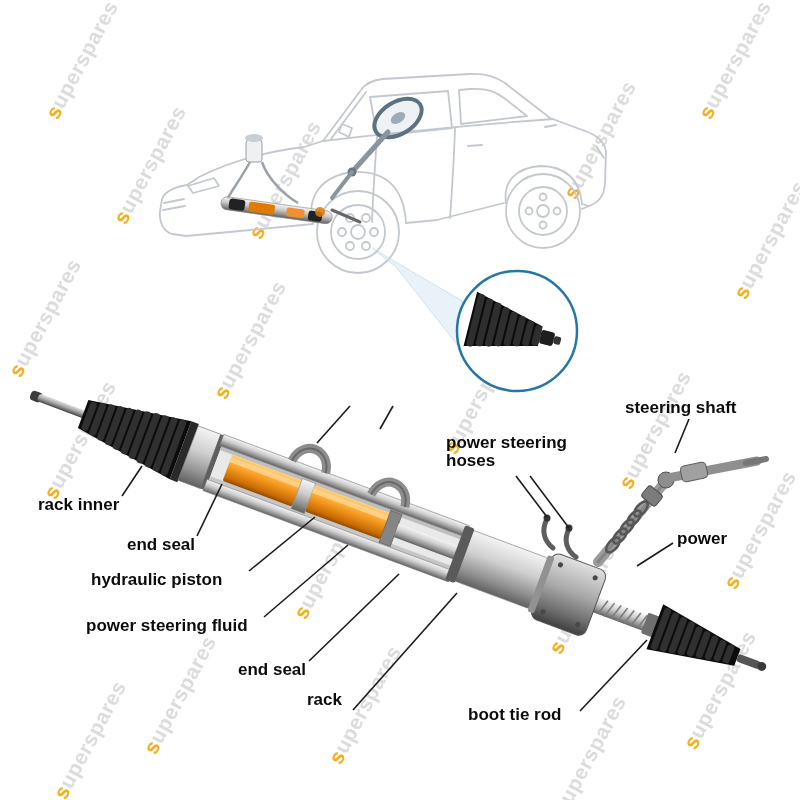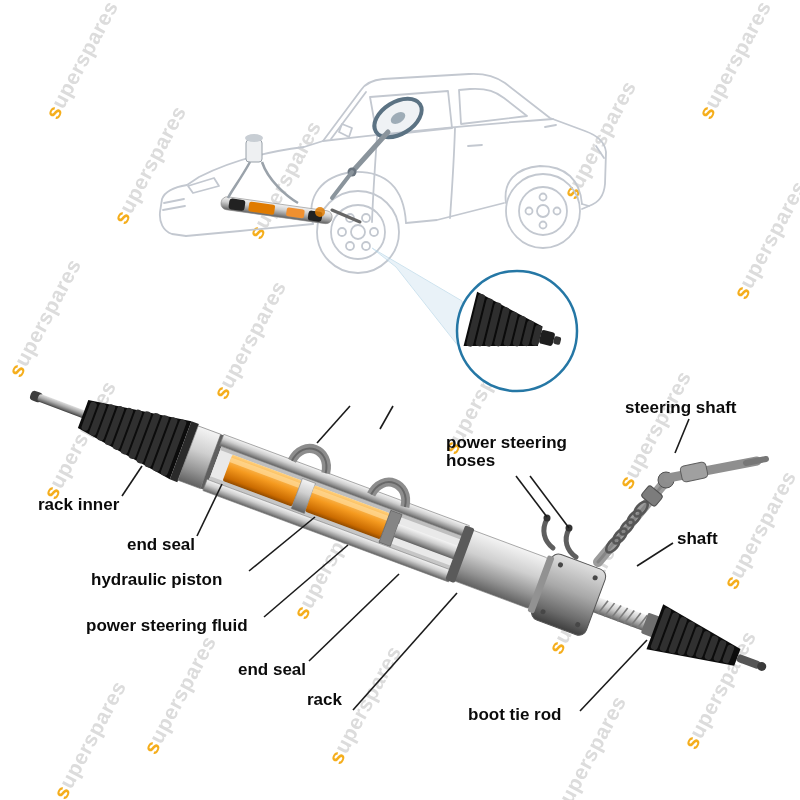--- a/index.html
+++ b/index.html
@@ -267,16 +267,16 @@
   </svg>
 
   <div class="label" style="left:38px;top:495px">rack inner</div>
   <div class="label" style="left:127px;top:535px">end seal</div>
   <div class="label" style="left:86px;top:616px">power steering fluid</div>
   <div class="label" style="left:91px;top:570px">hydraulic piston</div>
   <div class="label" style="left:238px;top:660px">end seal</div>
   <div class="label" style="left:307px;top:690px">rack</div>
   <div class="label label-center" style="left:446px;top:434px;width:150px">power steering hoses</div>
   <div class="label" style="left:625px;top:398px">steering shaft</div>
-  <div class="label" style="left:677px;top:529px">shaft</div>
+  <div class="label" style="left:677px;top:529px">power</div>
   <div class="label" style="left:468px;top:705px">boot tie rod</div>
 
 </div>
 
 </body></html>

